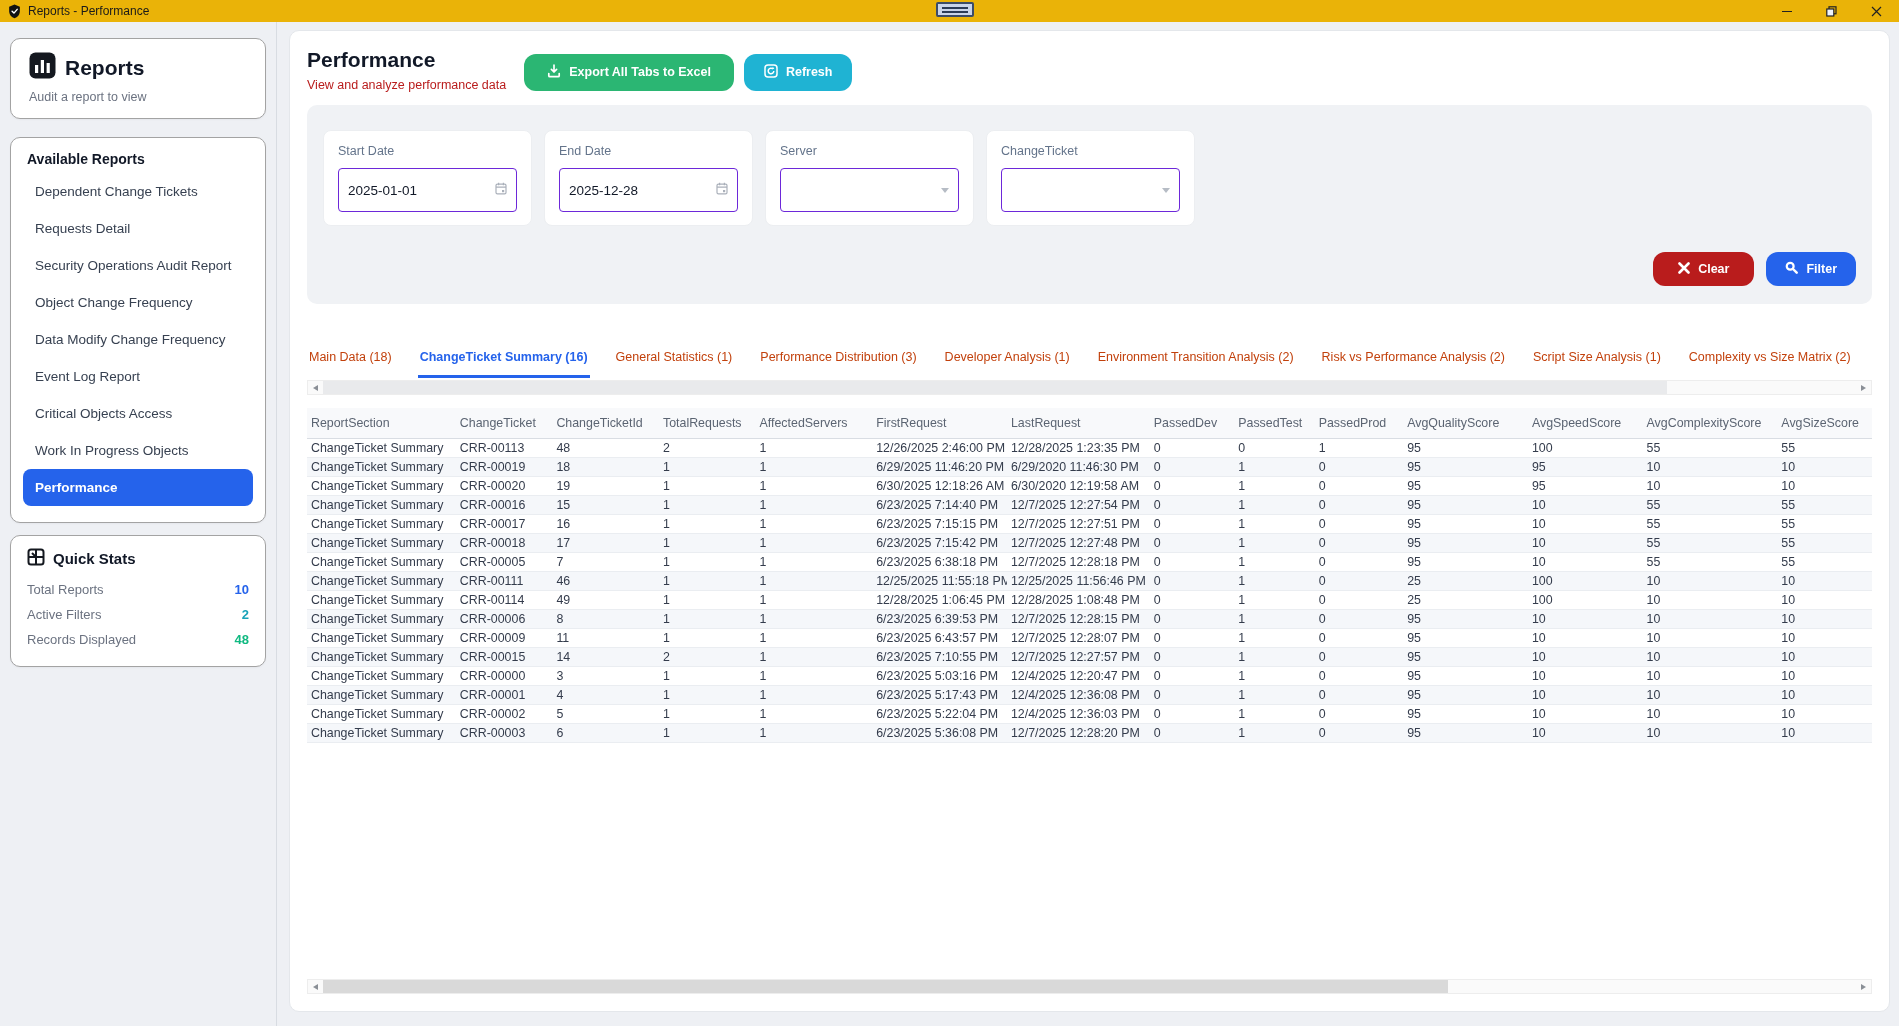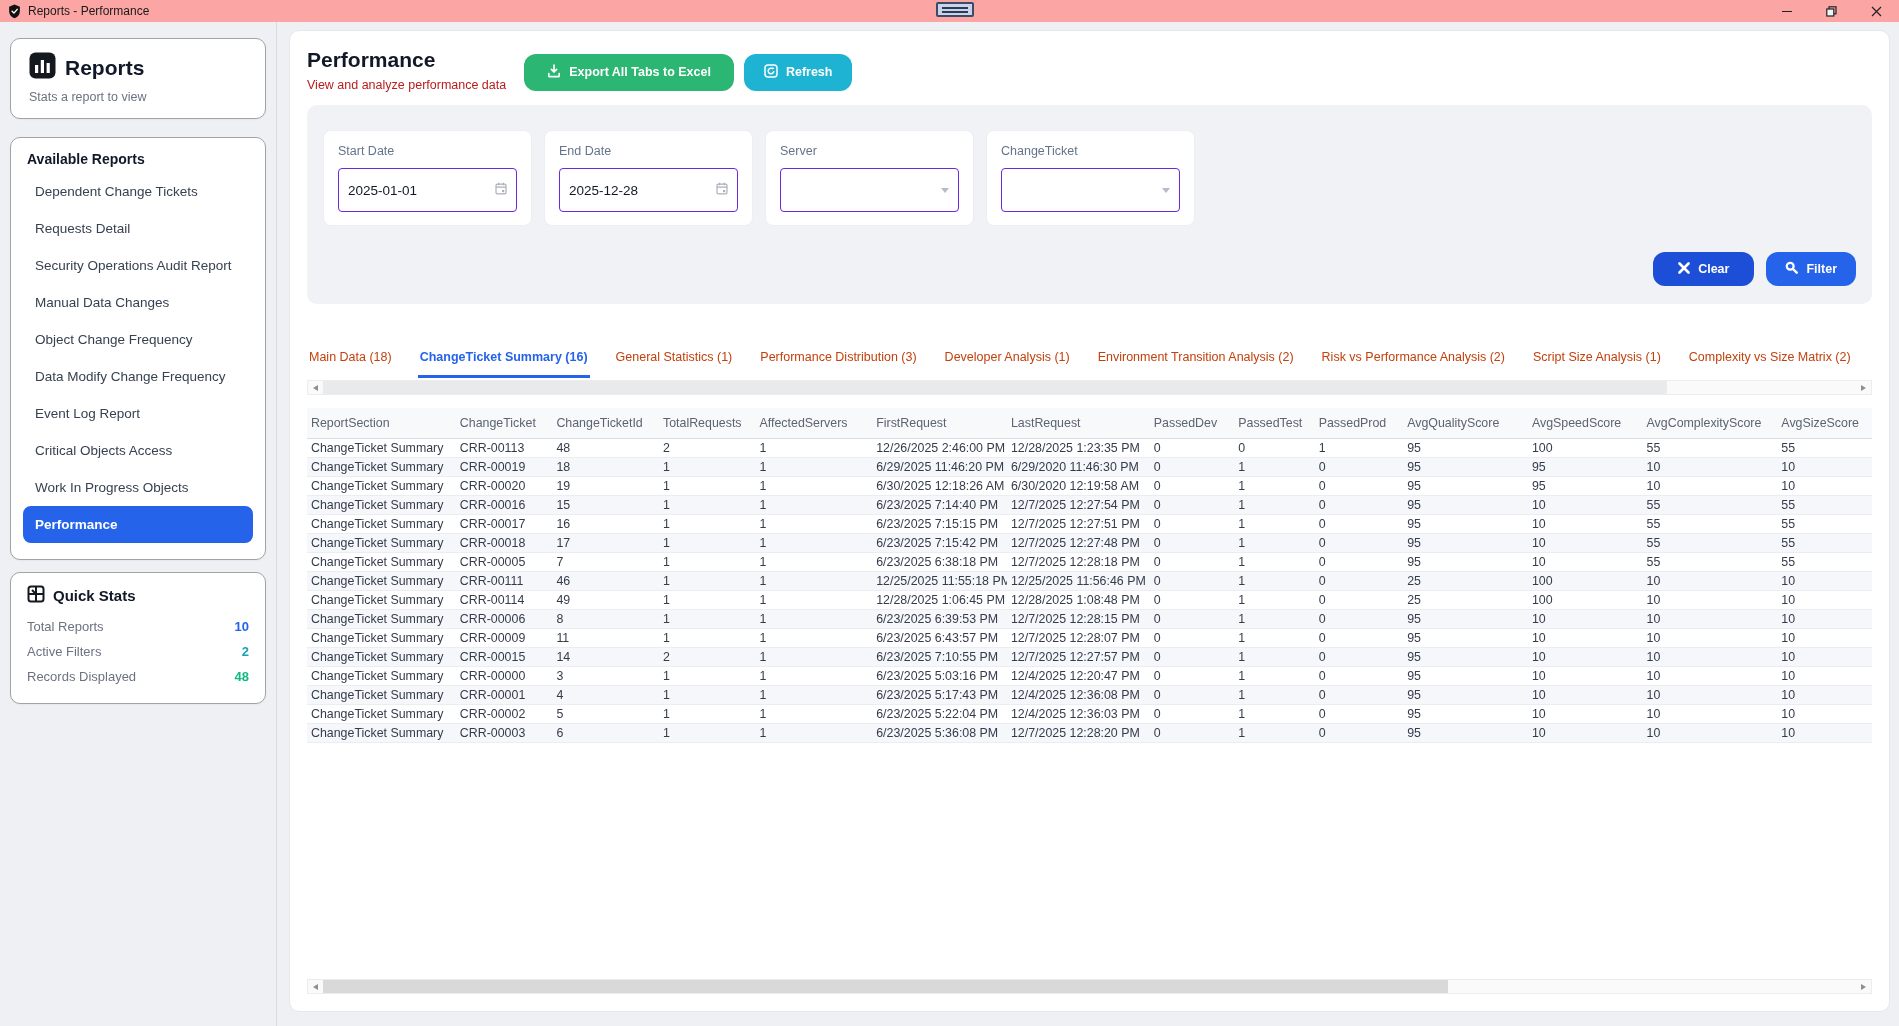--- a/index.html
+++ b/index.html
@@ -1,20 +1,20 @@
 <!DOCTYPE html>
 <html><head>
 <meta charset="utf-8">
 <style>
   * { margin:0; padding:0; box-sizing:border-box; }
   html,body { width:1899px; height:1026px; overflow:hidden; }
   body { font-family:"Liberation Sans", sans-serif; background:#eef0f4; color:#1f2937; }
 
   
-  .titlebar { height:22px; background:#fca5a5; display:flex; align-items:center; position:relative; }
+  .titlebar { height:22px; background:#eab308; display:flex; align-items:center; position:relative; }
   .titlebar .appico { margin:0 7px 0 8px; display:flex; }
   .titlebar .title { font-size:12px; color:#1a1a1a; }
   .drag-pill { position:absolute; left:936px; top:2px; width:38px; height:15px; background:#c9d4ea;
                border:2px solid #3c4c68; border-radius:2px; display:flex; flex-direction:column;
                justify-content:center; gap:2px; padding:0 4px; }
   .drag-pill i { display:block; border-top:2px solid #2b3b57; }
   .winbtns { position:absolute; right:0; top:0; height:22px; display:flex; align-items:center; }
   .winbtn { width:45px; height:22px; display:flex; align-items:center; justify-content:center; cursor:default; }
 
   
@@ -135,30 +135,29 @@
         <span>
           <svg width="27" height="27" viewBox="0 0 27 27">
               <rect x="0.5" y="0.5" width="26" height="26" rx="6" fill="#14181f"></rect>
               <rect x="6" y="13" width="3.2" height="8" fill="#fff"></rect>
               <rect x="11.8" y="8" width="3.2" height="13" fill="#fff"></rect>
               <rect x="17.6" y="11" width="3.2" height="10" fill="#fff"></rect>
             </svg>
         </span>
         <span class="brand-title">Reports</span>
       </div>
-      <div class="brand-sub">Stats a report to view</div>
+      <div class="brand-sub">Audit a report to view</div>
     </div>
 
     <div class="card reports-card">
       <div class="section-title">Available Reports</div>
       <div id="report-list">
           <div class="report-item">Dependent Change Tickets</div>
           <div class="report-item">Requests Detail</div>
           <div class="report-item">Security Operations Audit Report</div>
-          <div class="report-item">Manual Data Changes</div>
           <div class="report-item">Object Change Frequency</div>
           <div class="report-item">Data Modify Change Frequency</div>
           <div class="report-item">Event Log Report</div>
           <div class="report-item">Critical Objects Access</div>
           <div class="report-item">Work In Progress Objects</div>
           <div class="report-item active">Performance</div>
         </div>
     </div>
 
     <div class="card stats-card">
@@ -252,21 +251,21 @@
             </div>
             <div class="ffield">
               <div class="flabel">ChangeTicket</div>
               <div class="finput">
                 <span class="fvalue"></span>
                 <span class="chev"></span>
               </div>
             </div>
           </div>
         <div class="filter-actions">
-          <button class="btn btn-clear" id="btn-clear" style="background: #1d4ed8;">
+          <button class="btn btn-clear" id="btn-clear" style="background: #b91c1c;">
             <span>
               <svg width="12" height="12" viewBox="0 0 12 12">
                   <path d="M1.5 1.5 10.5 10.5 M10.5 1.5 1.5 10.5" stroke="#fff" stroke-width="2.6" stroke-linecap="round"></path>
                 </svg>
             </span>
             <span>Clear</span>
           </button>
           <button class="btn btn-filter" id="btn-filter" style="background: rgb(37, 99, 235);">
             <span>
               <svg width="13" height="13" viewBox="0 0 14 14">

